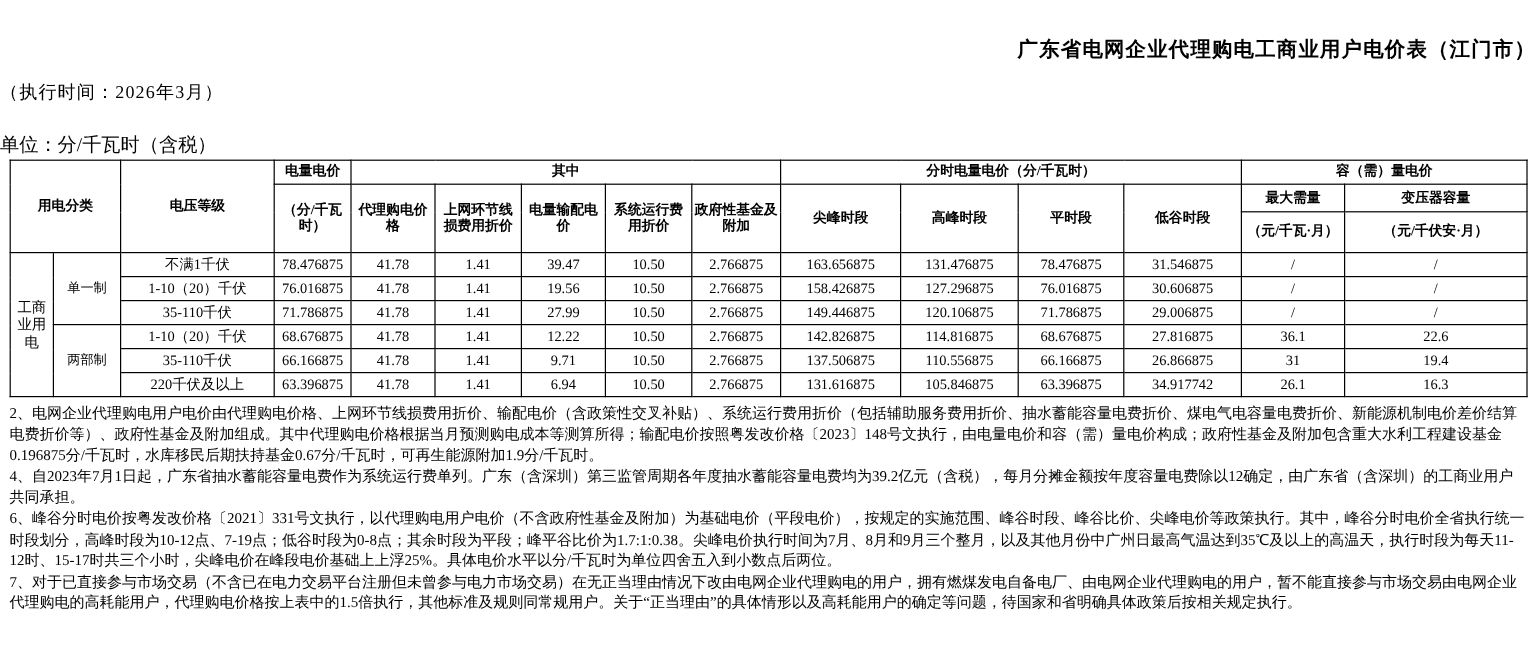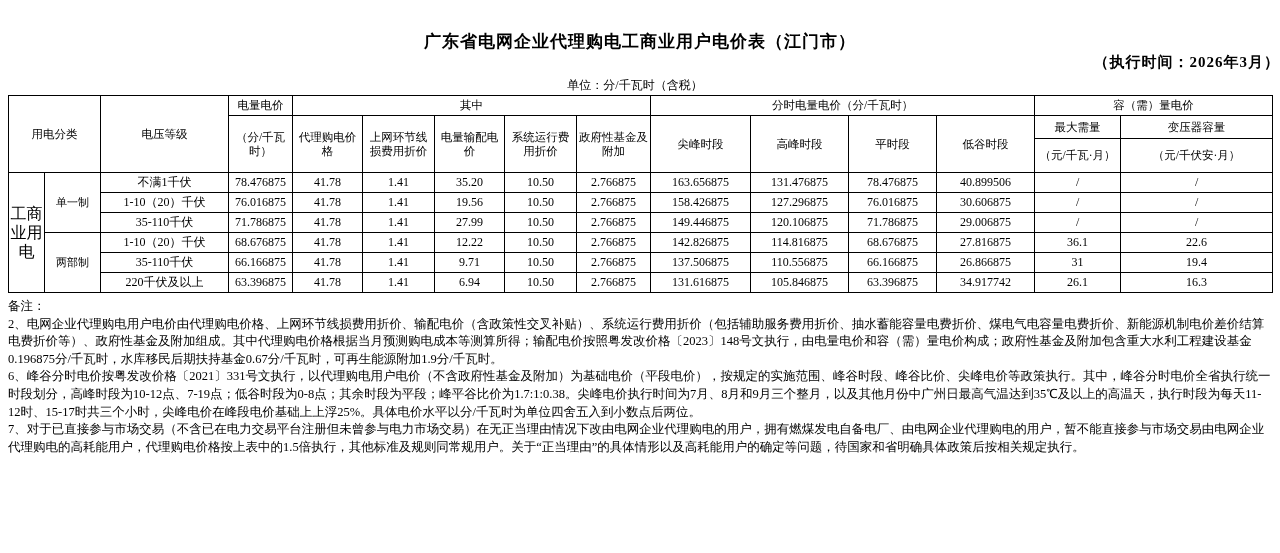--- a/index.html
+++ b/index.html
@@ -1,33 +1,33 @@
 <!DOCTYPE html>
 <html><head>
 <meta charset="utf-8">
 <style>
   html,body { margin:0; padding:0; background:#ffffff; }
   body { width:1280px; height:553px; font-family:"Liberation Serif", serif; color:#000; }
   .page { position:relative; width:1280px; height:553px; overflow:hidden; background:#fff; }
 
-  .doc-title { text-align:center; font-size:17px; font-weight:bold; padding-top:30px; letter-spacing:1px; }
-  .doc-subtitle { text-align:right; font-size:15px; font-weight:bold; letter-spacing:1px; }
-  .unit-note { text-align:center; font-size:12px; margin:5px 10px 1px 0; }
+  .doc-title { text-align:right; font-size:17px; font-weight:bold; padding-top:30px; letter-spacing:1px; }
+  .doc-subtitle { text-align:left; font-size:15px; font-weight:normal; margin-top:15px; letter-spacing:1px; }
+  .unit-note { text-align:left; font-size:16px; margin:24px 10px 1px 0; }
 
   table.price-table { border-collapse:collapse; table-layout:fixed; width:1264px; margin:0 0 0 8px; }
   .price-table th, .price-table td {
     border:1px solid #000; text-align:center; vertical-align:middle;
     padding:0 2px; overflow:hidden; word-break:break-all;
   }
-  .price-table th { font-weight:normal; font-size:11.5px; line-height:1.25; }
+  .price-table th { font-weight:bold; font-size:11.5px; line-height:1.25; }
   .price-table td { font-size:12px; line-height:1.2; height:19px; }
   tr.hr-a th { height:19px; }
   tr.hr-b th { height:22px; }
   tr.hr-c th { height:33px; }
-  td.cat-cell { font-size:16px; padding:0; }
+  td.cat-cell { font-size:12px; padding:0; }
   td.sys-cell { font-size:11px; }
 
   .notes { margin:5px 8px 0 8px; font-size:12.5px; line-height:17.6px; }
   .notes p { margin:0; text-align:left; }
 </style>
 </head>
 <body>
 
 <div class="page">
 
@@ -82,27 +82,27 @@
       </tr>
     </thead>
     <tbody>
       <tr>
         <td class="cat-cell" rowspan="6">工商业用电</td>
         <td class="sys-cell" rowspan="3">单一制</td>
         <td>不满1千伏</td>
         <td>78.476875</td>
         <td>41.78</td>
         <td>1.41</td>
-        <td>35.20</td>
+        <td>39.47</td>
         <td>10.50</td>
         <td>2.766875</td>
         <td>163.656875</td>
         <td>131.476875</td>
         <td>78.476875</td>
-        <td>40.899506</td>
+        <td>31.546875</td>
         <td>/</td>
         <td>/</td>
       </tr>
       <tr>
         <td>1-10（20）千伏</td>
         <td>76.016875</td>
         <td>41.78</td>
         <td>1.41</td>
         <td>19.56</td>
         <td>10.50</td>
@@ -172,19 +172,19 @@
         <td>105.846875</td>
         <td>63.396875</td>
         <td>34.917742</td>
         <td>26.1</td>
         <td>16.3</td>
       </tr>
     </tbody>
   </table>
 
   <div class="notes">
-    <p>备注：</p>
     <p>2、电网企业代理购电用户电价由代理购电价格、上网环节线损费用折价、输配电价（含政策性交叉补贴）、系统运行费用折价（包括辅助服务费用折价、抽水蓄能容量电费折价、煤电气电容量电费折价、新能源机制电价差价结算电费折价等）、政府性基金及附加组成。其中代理购电价格根据当月预测购电成本等测算所得；输配电价按照粤发改价格〔2023〕148号文执行，由电量电价和容（需）量电价构成；政府性基金及附加包含重大水利工程建设基金0.196875分/千瓦时，水库移民后期扶持基金0.67分/千瓦时，可再生能源附加1.9分/千瓦时。</p>
+    <p>4、自2023年7月1日起，广东省抽水蓄能容量电费作为系统运行费单列。广东（含深圳）第三监管周期各年度抽水蓄能容量电费均为39.2亿元（含税），每月分摊金额按年度容量电费除以12确定，由广东省（含深圳）的工商业用户共同承担。</p>
     <p>6、峰谷分时电价按粤发改价格〔2021〕331号文执行，以代理购电用户电价（不含政府性基金及附加）为基础电价（平段电价），按规定的实施范围、峰谷时段、峰谷比价、尖峰电价等政策执行。其中，峰谷分时电价全省执行统一时段划分，高峰时段为10-12点、7-19点；低谷时段为0-8点；其余时段为平段；峰平谷比价为1.7:1:0.38。尖峰电价执行时间为7月、8月和9月三个整月，以及其他月份中广州日最高气温达到35℃及以上的高温天，执行时段为每天11-12时、15-17时共三个小时，尖峰电价在峰段电价基础上上浮25%。具体电价水平以分/千瓦时为单位四舍五入到小数点后两位。</p>
     <p>7、对于已直接参与市场交易（不含已在电力交易平台注册但未曾参与电力市场交易）在无正当理由情况下改由电网企业代理购电的用户，拥有燃煤发电自备电厂、由电网企业代理购电的用户，暂不能直接参与市场交易由电网企业代理购电的高耗能用户，代理购电价格按上表中的1.5倍执行，其他标准及规则同常规用户。关于“正当理由”的具体情形以及高耗能用户的确定等问题，待国家和省明确具体政策后按相关规定执行。</p>
   </div>
 
 </div>
 
 </body></html>

